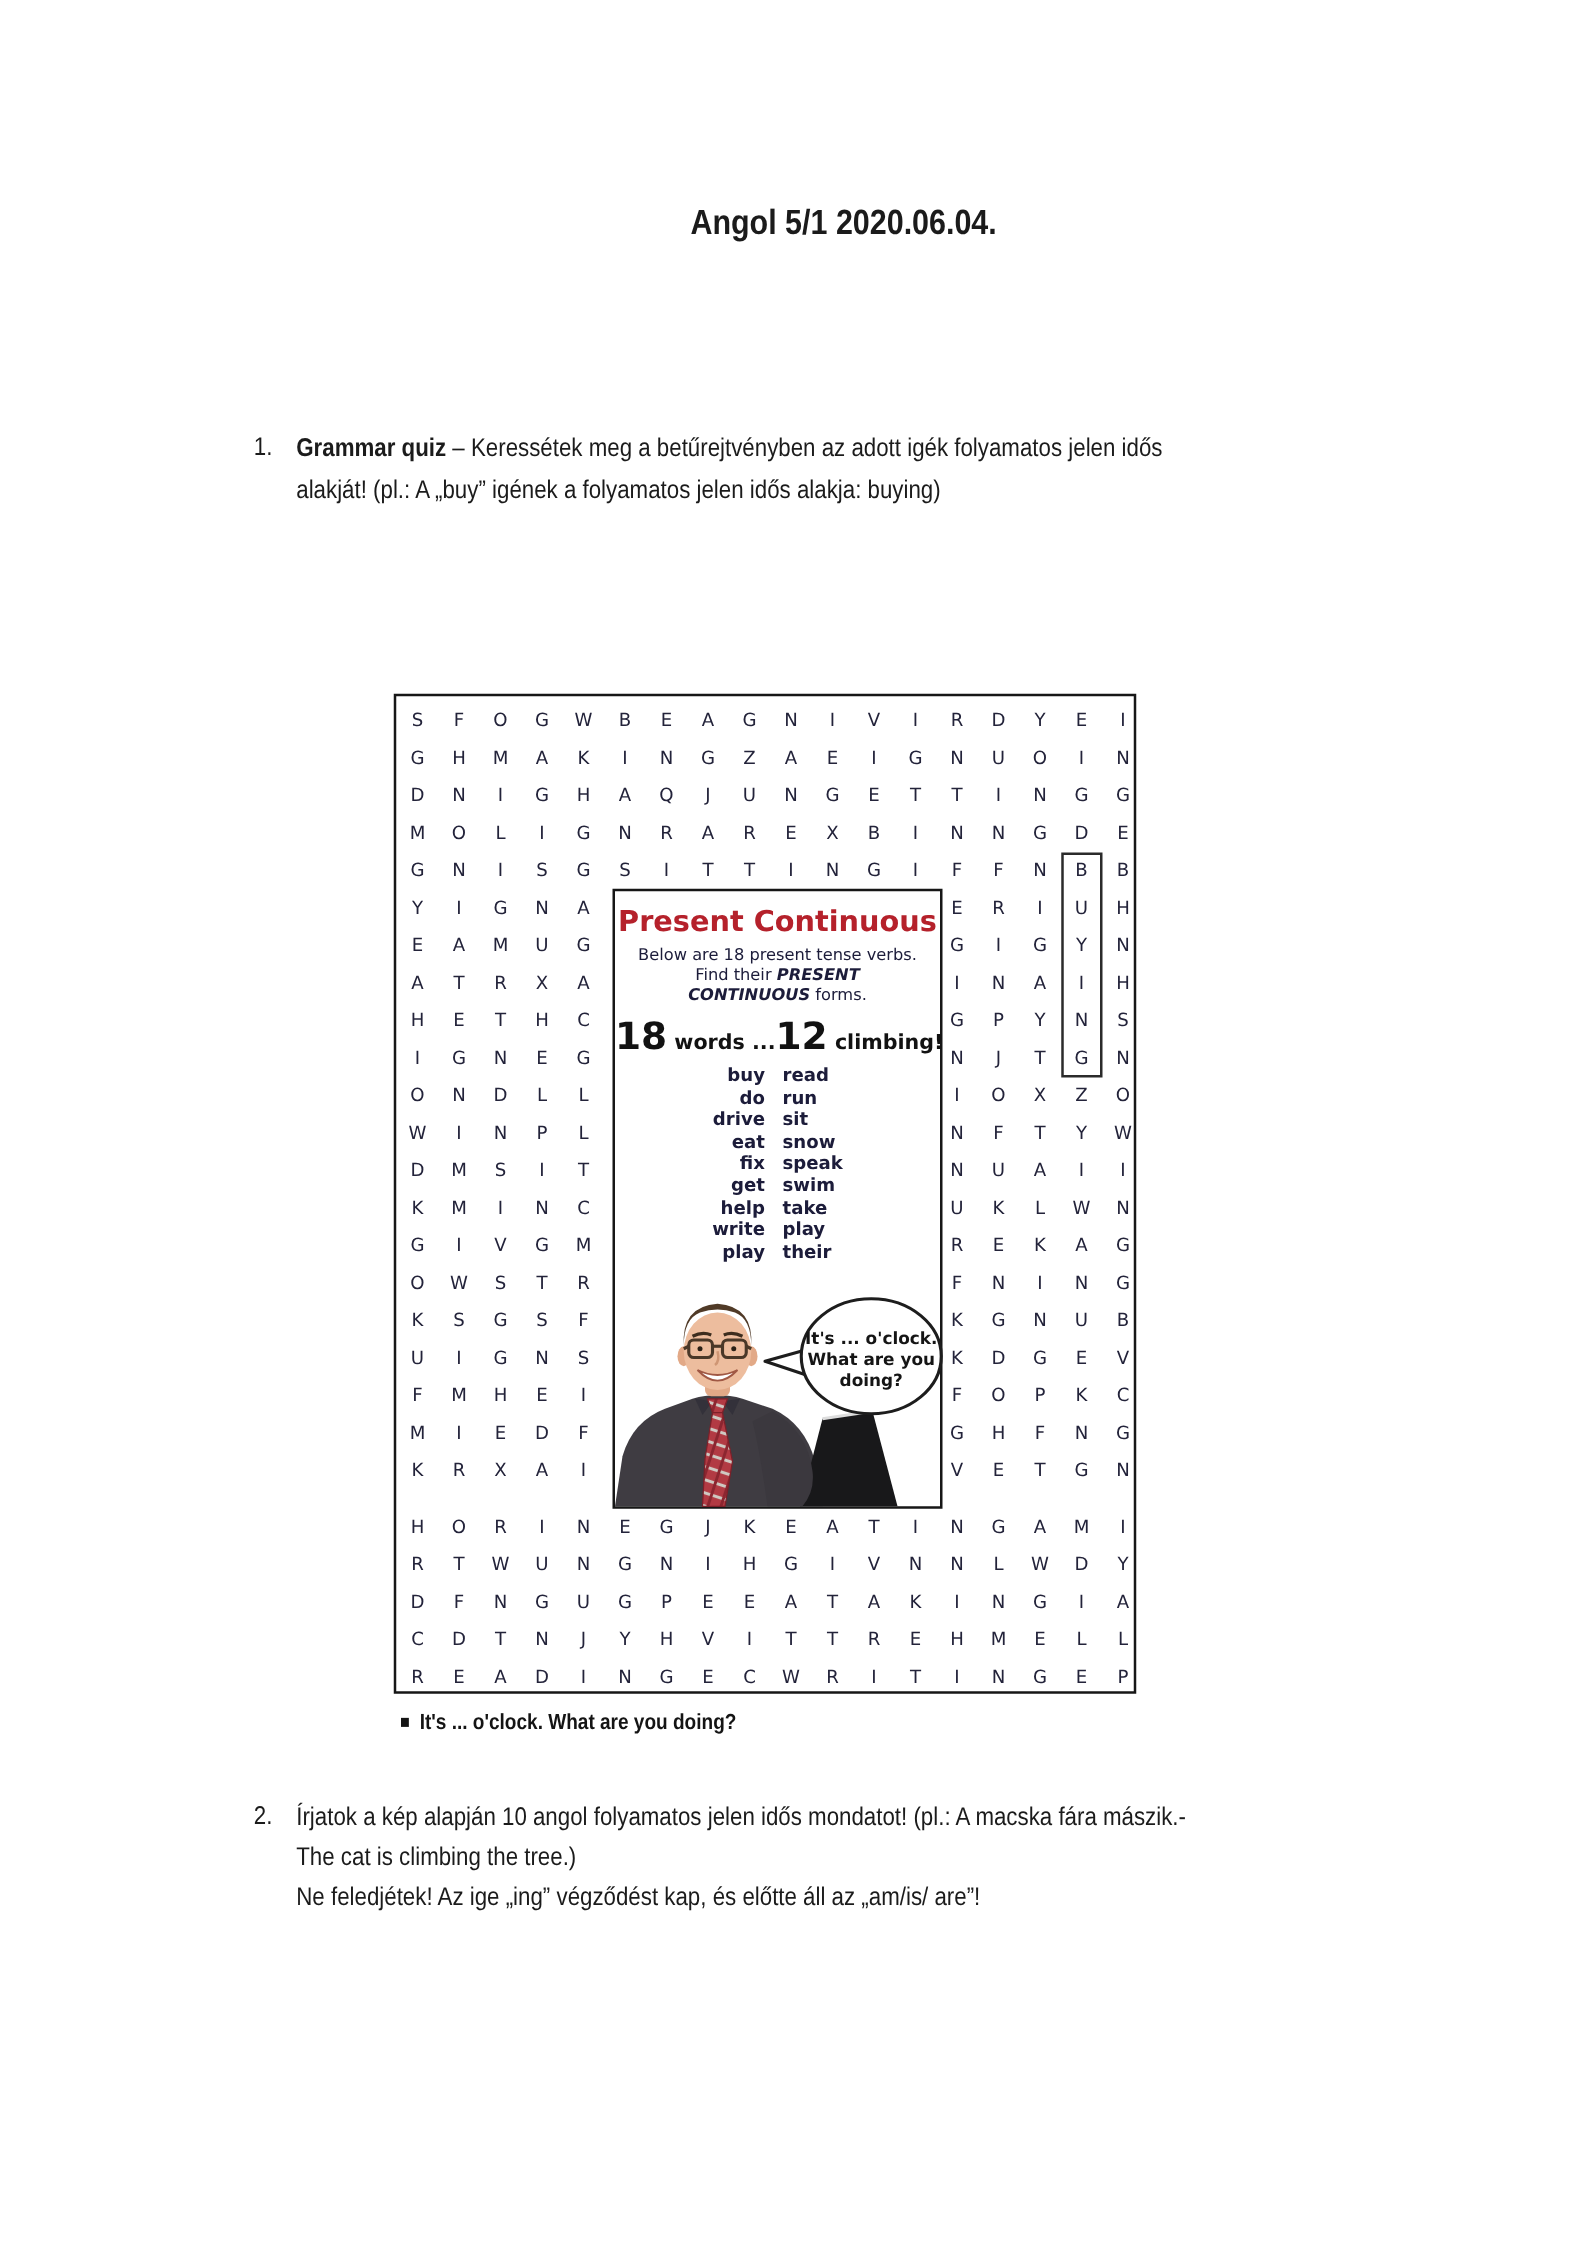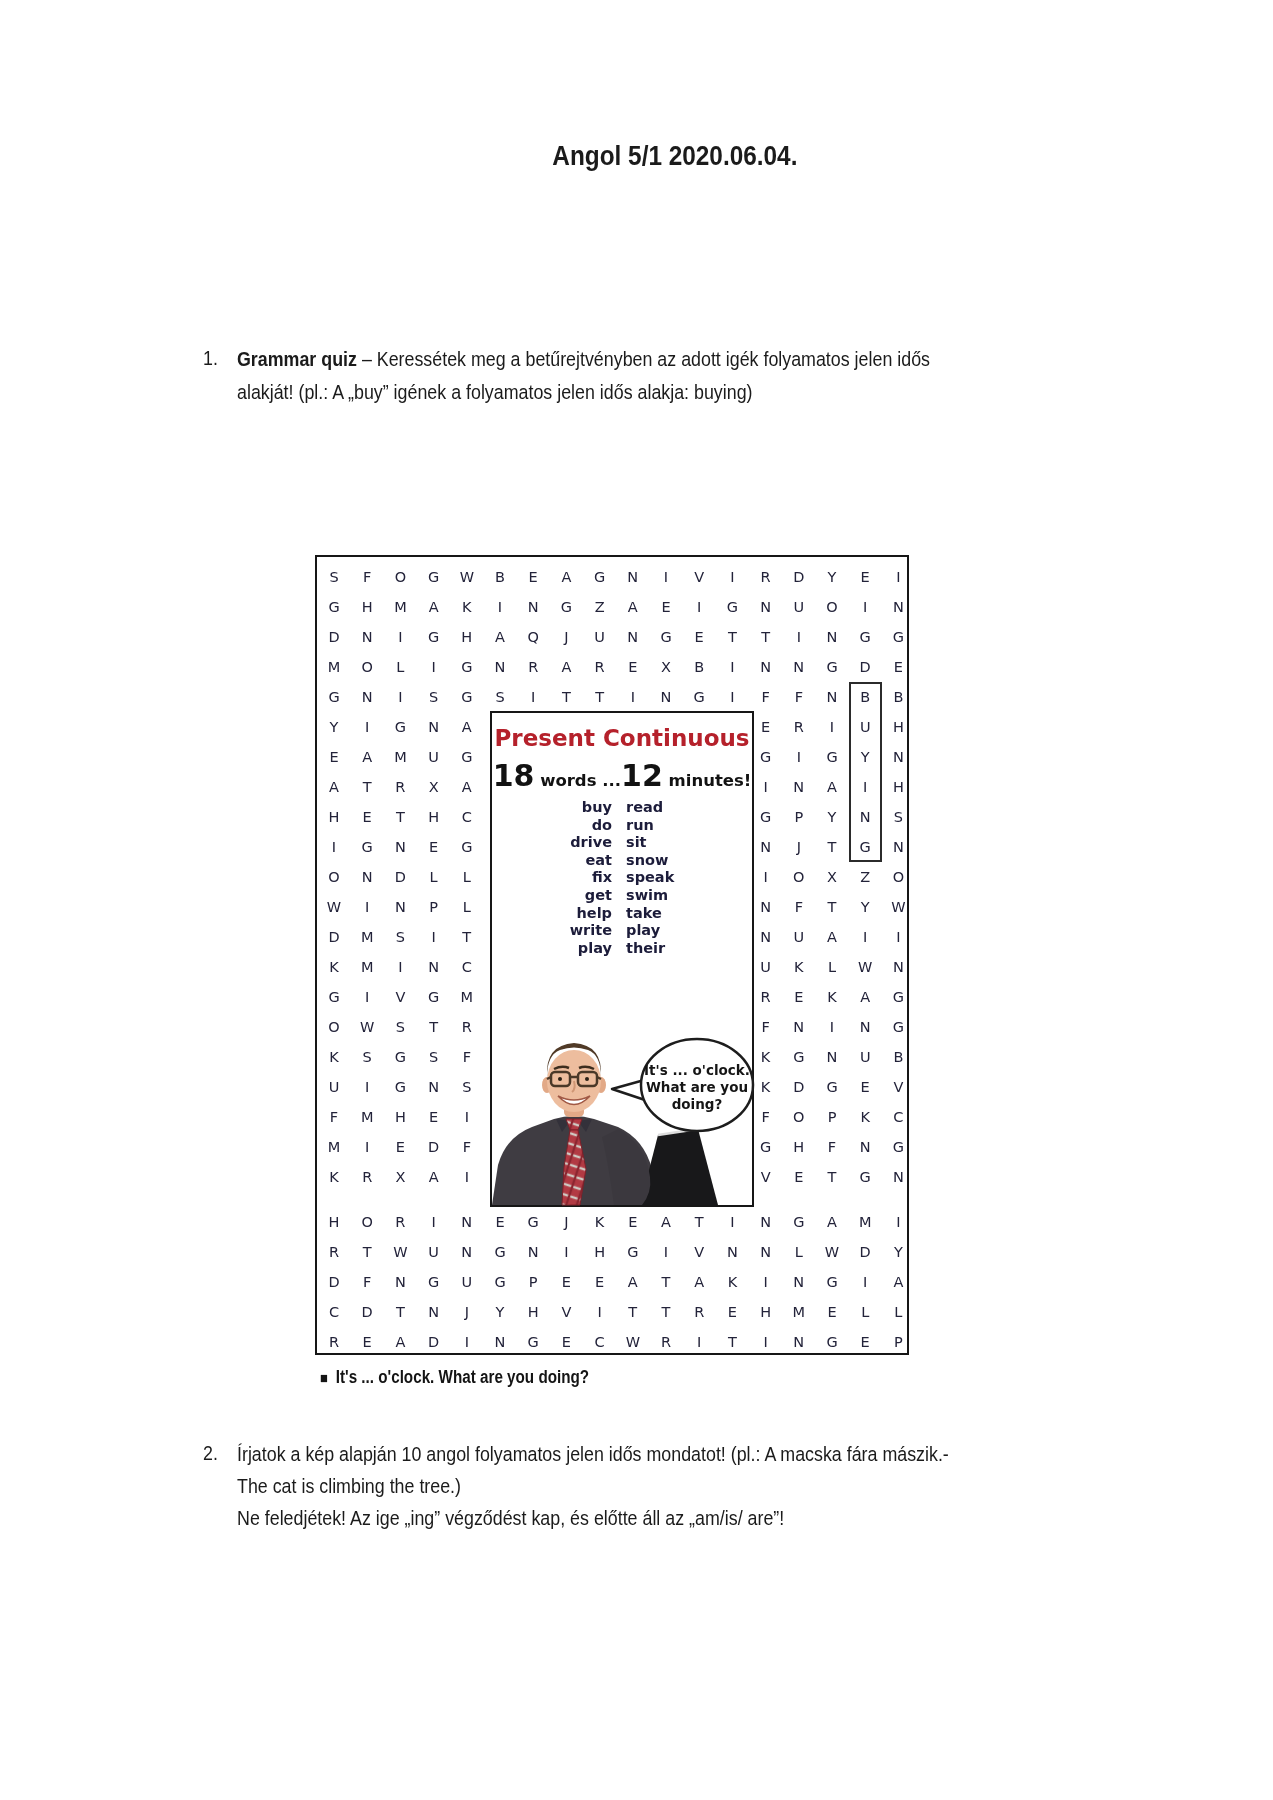--- a/index.html
+++ b/index.html
@@ -75,34 +75,39 @@
     transform:scaleX(.87);transform-origin:left top;white-space:nowrap;
   }
   .caption .sq{font-size:15px;line-height:20px;color:#141414;}
   .caption .txt{font-size:17.5px;font-weight:bold;color:#141414;}
 </style>
 </head>
 <body>
 
 <div class="page">
 
-  <div class="heading" style="top:140px">
+  <div class="heading" style="top:162px">
     <span>Angol 5/1 2020.06.04.</span>
   </div>
 
   <div class="listnum" style="left:203px;top:346px">1.</div>
   <div class="pline" style="left:237px;top:346px"><span class="b">Grammar quiz</span><span> – Keressétek meg a betűrejtvényben az adott igék folyamatos jelen idős</span></div>
   <div class="pline" style="left:237px;top:379px">alakját! (pl.: A „buy” igének a folyamatos jelen idős alakja: buying)</div>
 
 
   <div class="grid" id="grid">
 
     <div class="inset">
       <div class="inset-title">Present Continuous</div>
-      <div class="challenge"><span class="big">18</span><span class="small"> words ...</span><span class="big">12</span><span class="small"> minutes!</span></div>
+      <div class="inset-sub">
+        <div>Below are 18 present tense verbs.</div>
+        <div><span>Find their </span><span class="bi">PRESENT</span></div>
+        <div><span class="bi">CONTINUOUS</span><span> forms.</span></div>
+      </div>
+      <div class="challenge"><span class="big">18</span><span class="small"> words ...</span><span class="big">12</span><span class="small"> climbing!</span></div>
       <div class="verbs">
         <div class="colL" id="verbsL">
             <div>buy</div>
             <div>do</div>
             <div>drive</div>
             <div>eat</div>
             <div>fix</div>
             <div>get</div>
             <div>help</div>
             <div>write</div>

